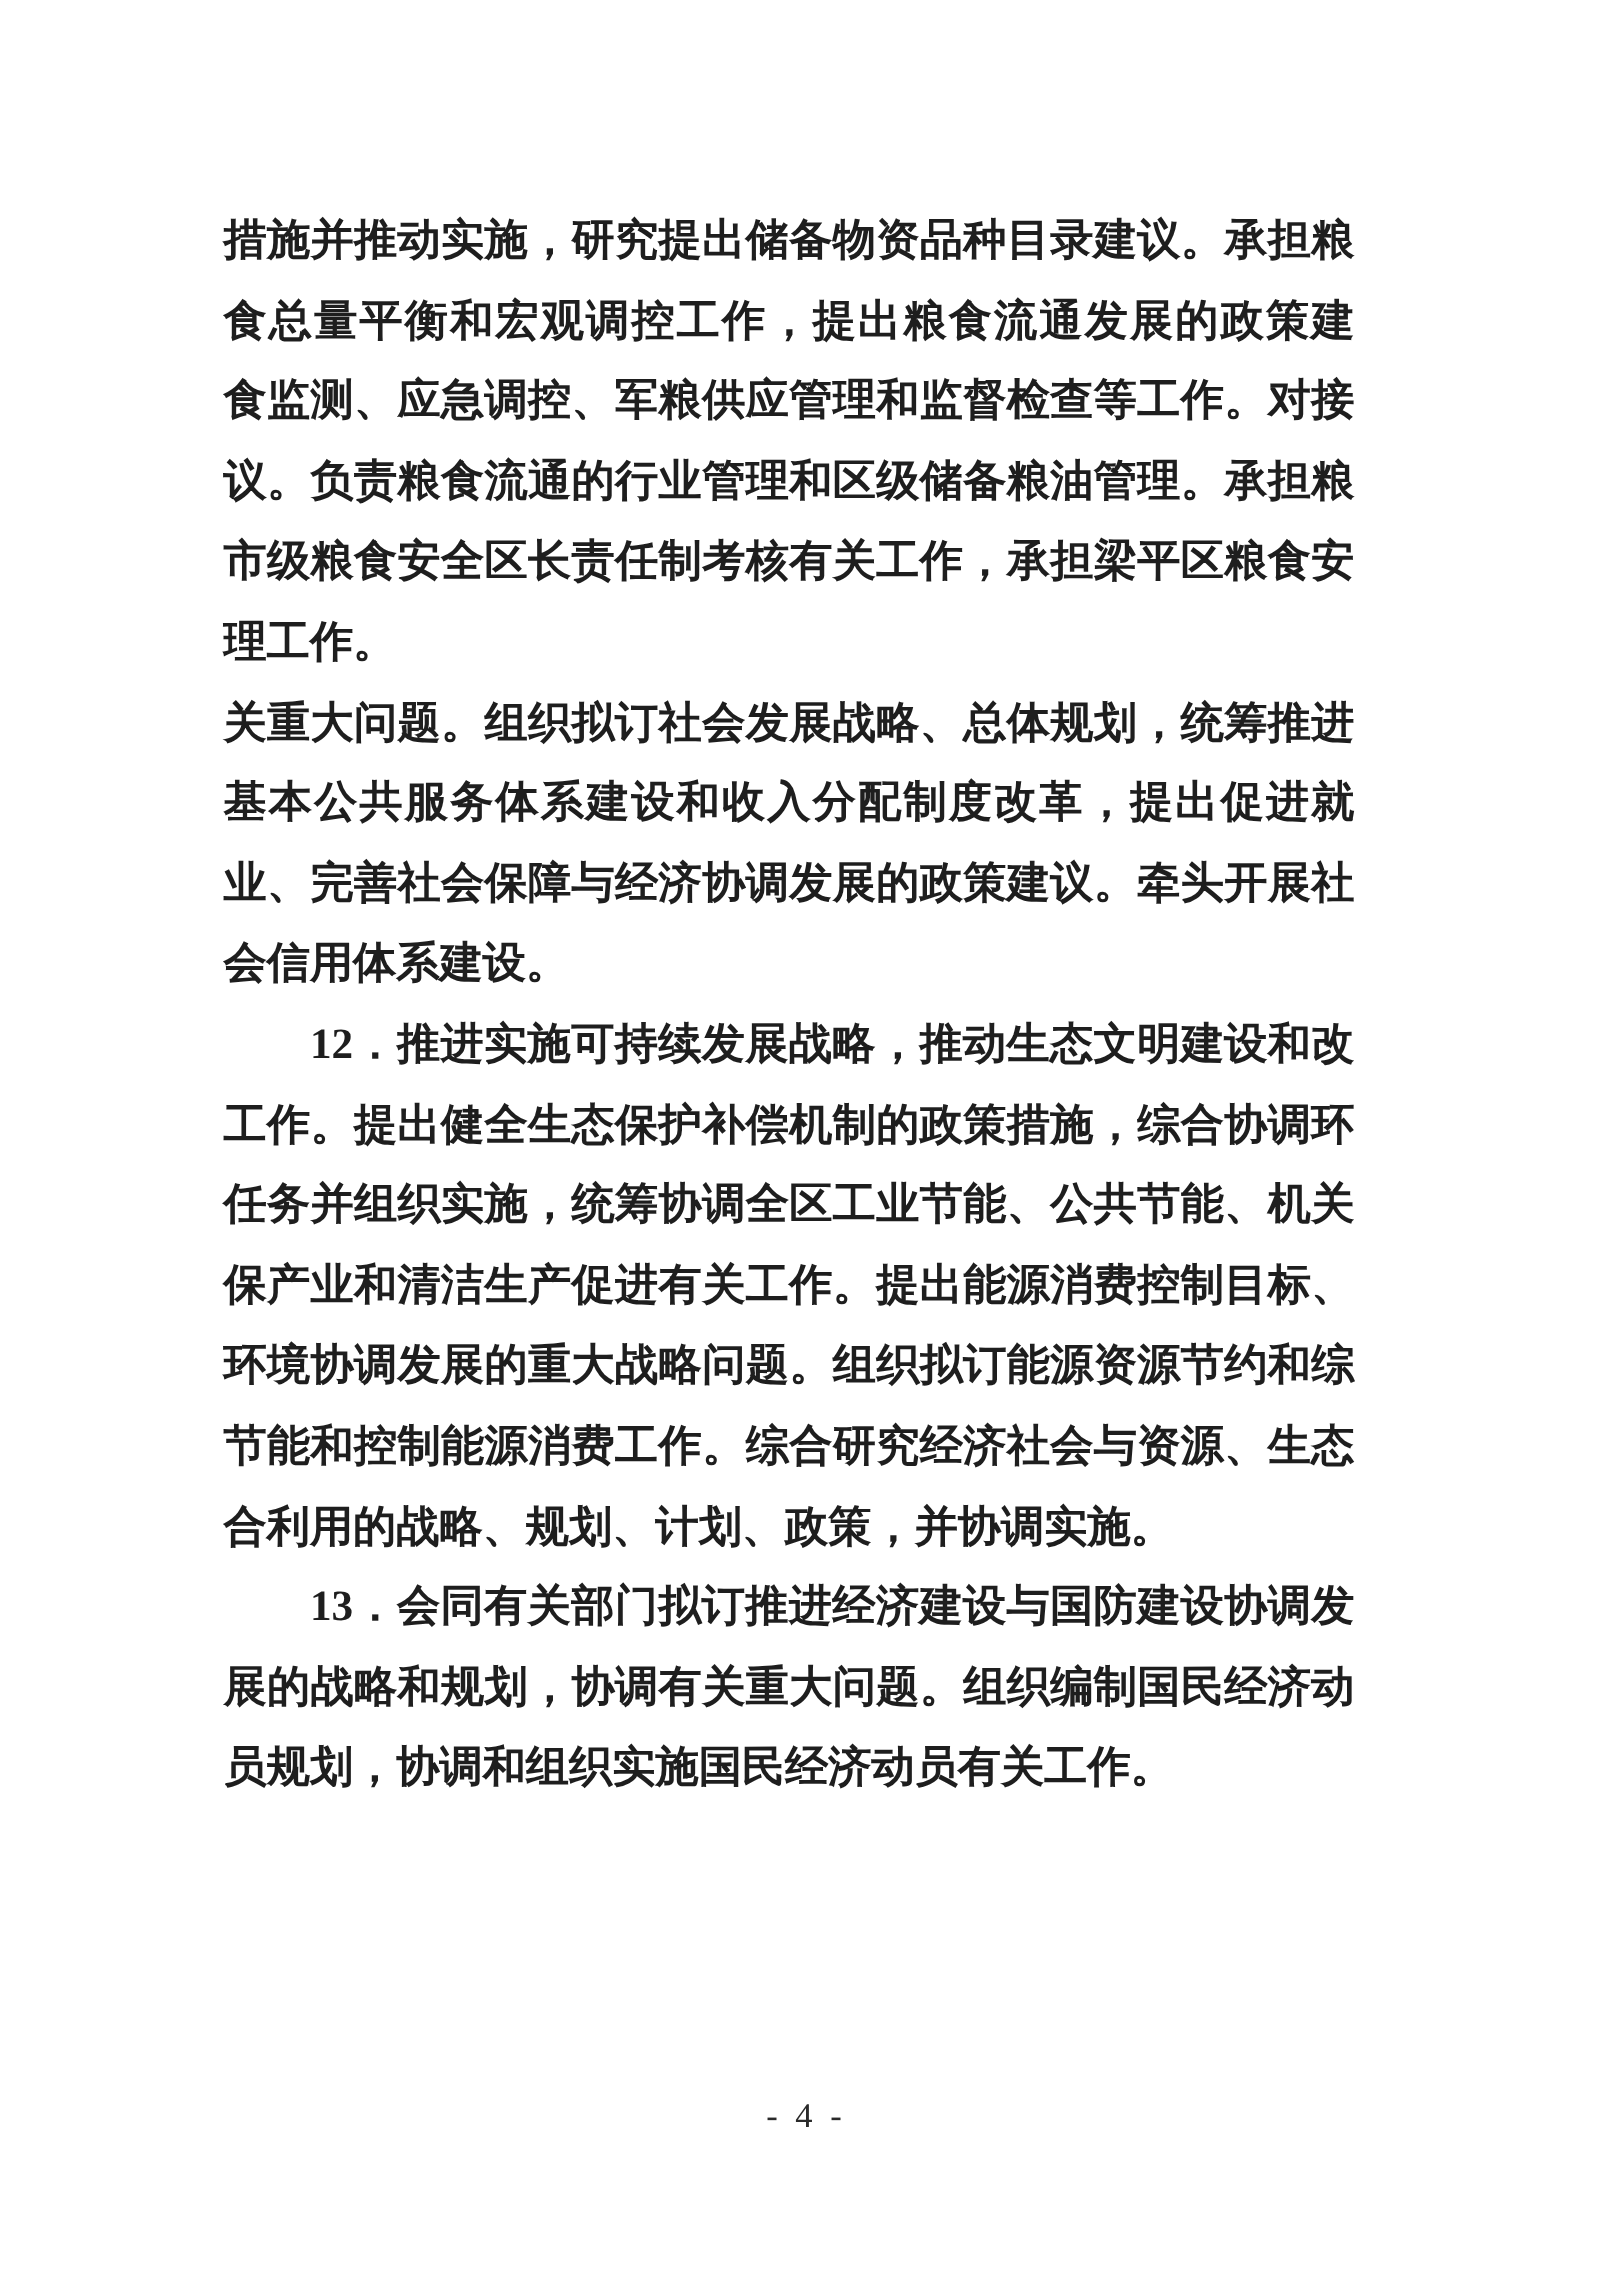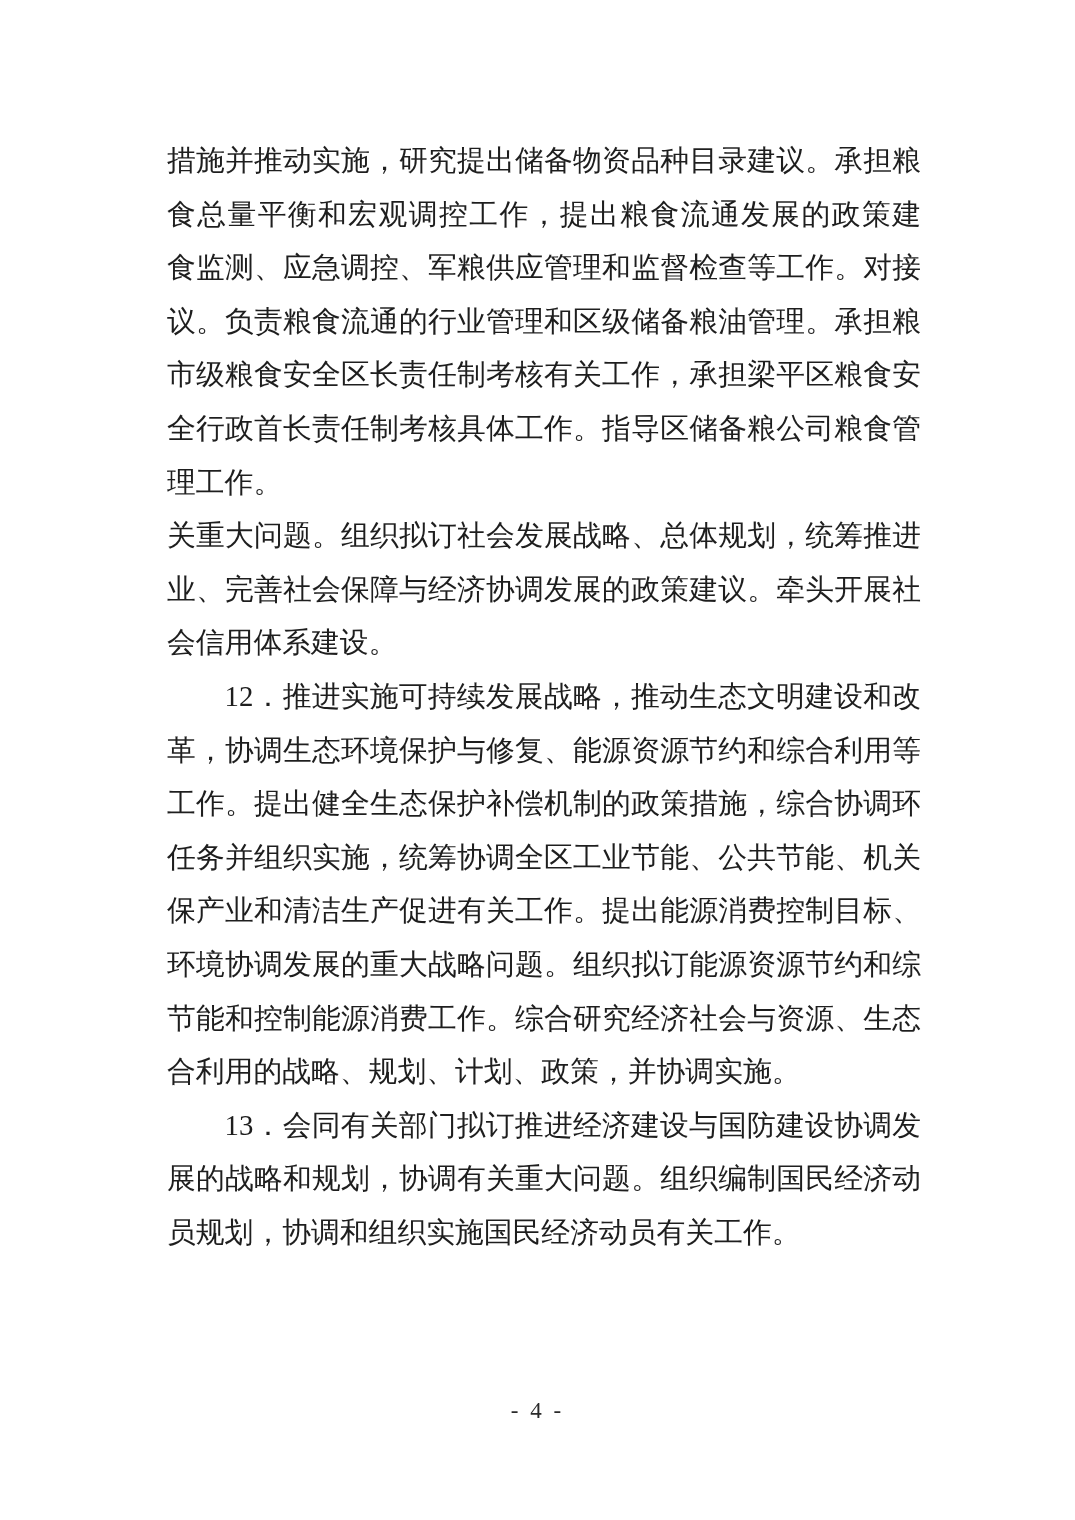--- a/index.html
+++ b/index.html
@@ -16,27 +16,27 @@
   }
   .doc-page {
     position: absolute;
     left: 0; top: 0;
     width: 1075px;
     height: 1520px;
     background: #ffffff;
   }
   .text-block {
     position: absolute;
-    left: 167px;
+    left: 149px;
     top: 134px;
     width: 754px;
     font-size: 28.8px;
     line-height: 53.6px;
     color: #1e1e1e;
-    font-weight: 400;
+    font-weight: 700;
   }
   .paragraph {
     margin: 0;
     padding: 0;
   }
   .text-line {
     text-align: justify;
     text-align-last: justify;
     height: 53.6px;
   }
@@ -63,33 +63,32 @@
 <div class="doc-page">
 
   <div class="text-block">
 
     <div class="paragraph">
       <div class="text-line">措施并推动实施，研究提出储备物资品种目录建议。承担粮</div>
       <div class="text-line">食总量平衡和宏观调控工作，提出粮食流通发展的政策建</div>
       <div class="text-line">食监测、应急调控、军粮供应管理和监督检查等工作。对接</div>
       <div class="text-line">议。负责粮食流通的行业管理和区级储备粮油管理。承担粮</div>
       <div class="text-line">市级粮食安全区长责任制考核有关工作，承担梁平区粮食安</div>
-      <div class="text-line">全行政首长责任制考核具体工作。指导区储备粮公司粮食管</div>
       <div class="text-line last">理工作。</div>
     </div>
 
     <div class="paragraph">
       <div class="text-line">关重大问题。组织拟订社会发展战略、总体规划，统筹推进</div>
+      <div class="text-line">基本公共服务体系建设和收入分配制度改革，提出促进就</div>
       <div class="text-line">业、完善社会保障与经济协调发展的政策建议。牵头开展社</div>
       <div class="text-line last">会信用体系建设。</div>
     </div>
 
     <div class="paragraph">
       <div class="text-line indent">12．推进实施可持续发展战略，推动生态文明建设和改</div>
-      <div class="text-line">革，协调生态环境保护与修复、能源资源节约和综合利用等</div>
       <div class="text-line">工作。提出健全生态保护补偿机制的政策措施，综合协调环</div>
       <div class="text-line">任务并组织实施，统筹协调全区工业节能、公共节能、机关</div>
       <div class="text-line">保产业和清洁生产促进有关工作。提出能源消费控制目标、</div>
       <div class="text-line">环境协调发展的重大战略问题。组织拟订能源资源节约和综</div>
       <div class="text-line">节能和控制能源消费工作。综合研究经济社会与资源、生态</div>
       <div class="text-line last">合利用的战略、规划、计划、政策，并协调实施。</div>
     </div>
 
     <div class="paragraph">
       <div class="text-line indent">13．会同有关部门拟订推进经济建设与国防建设协调发</div>

